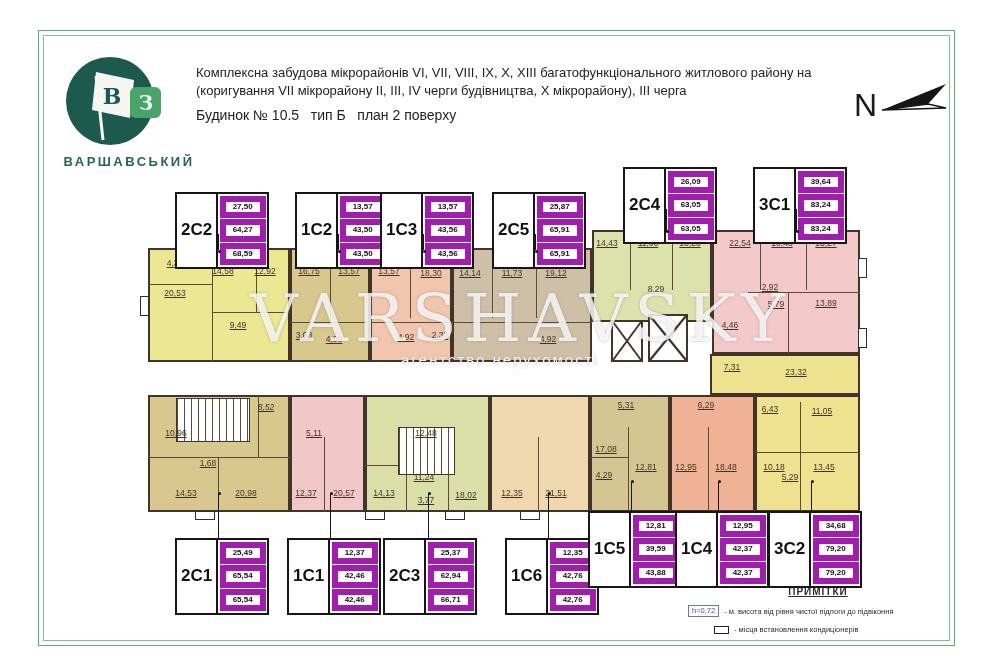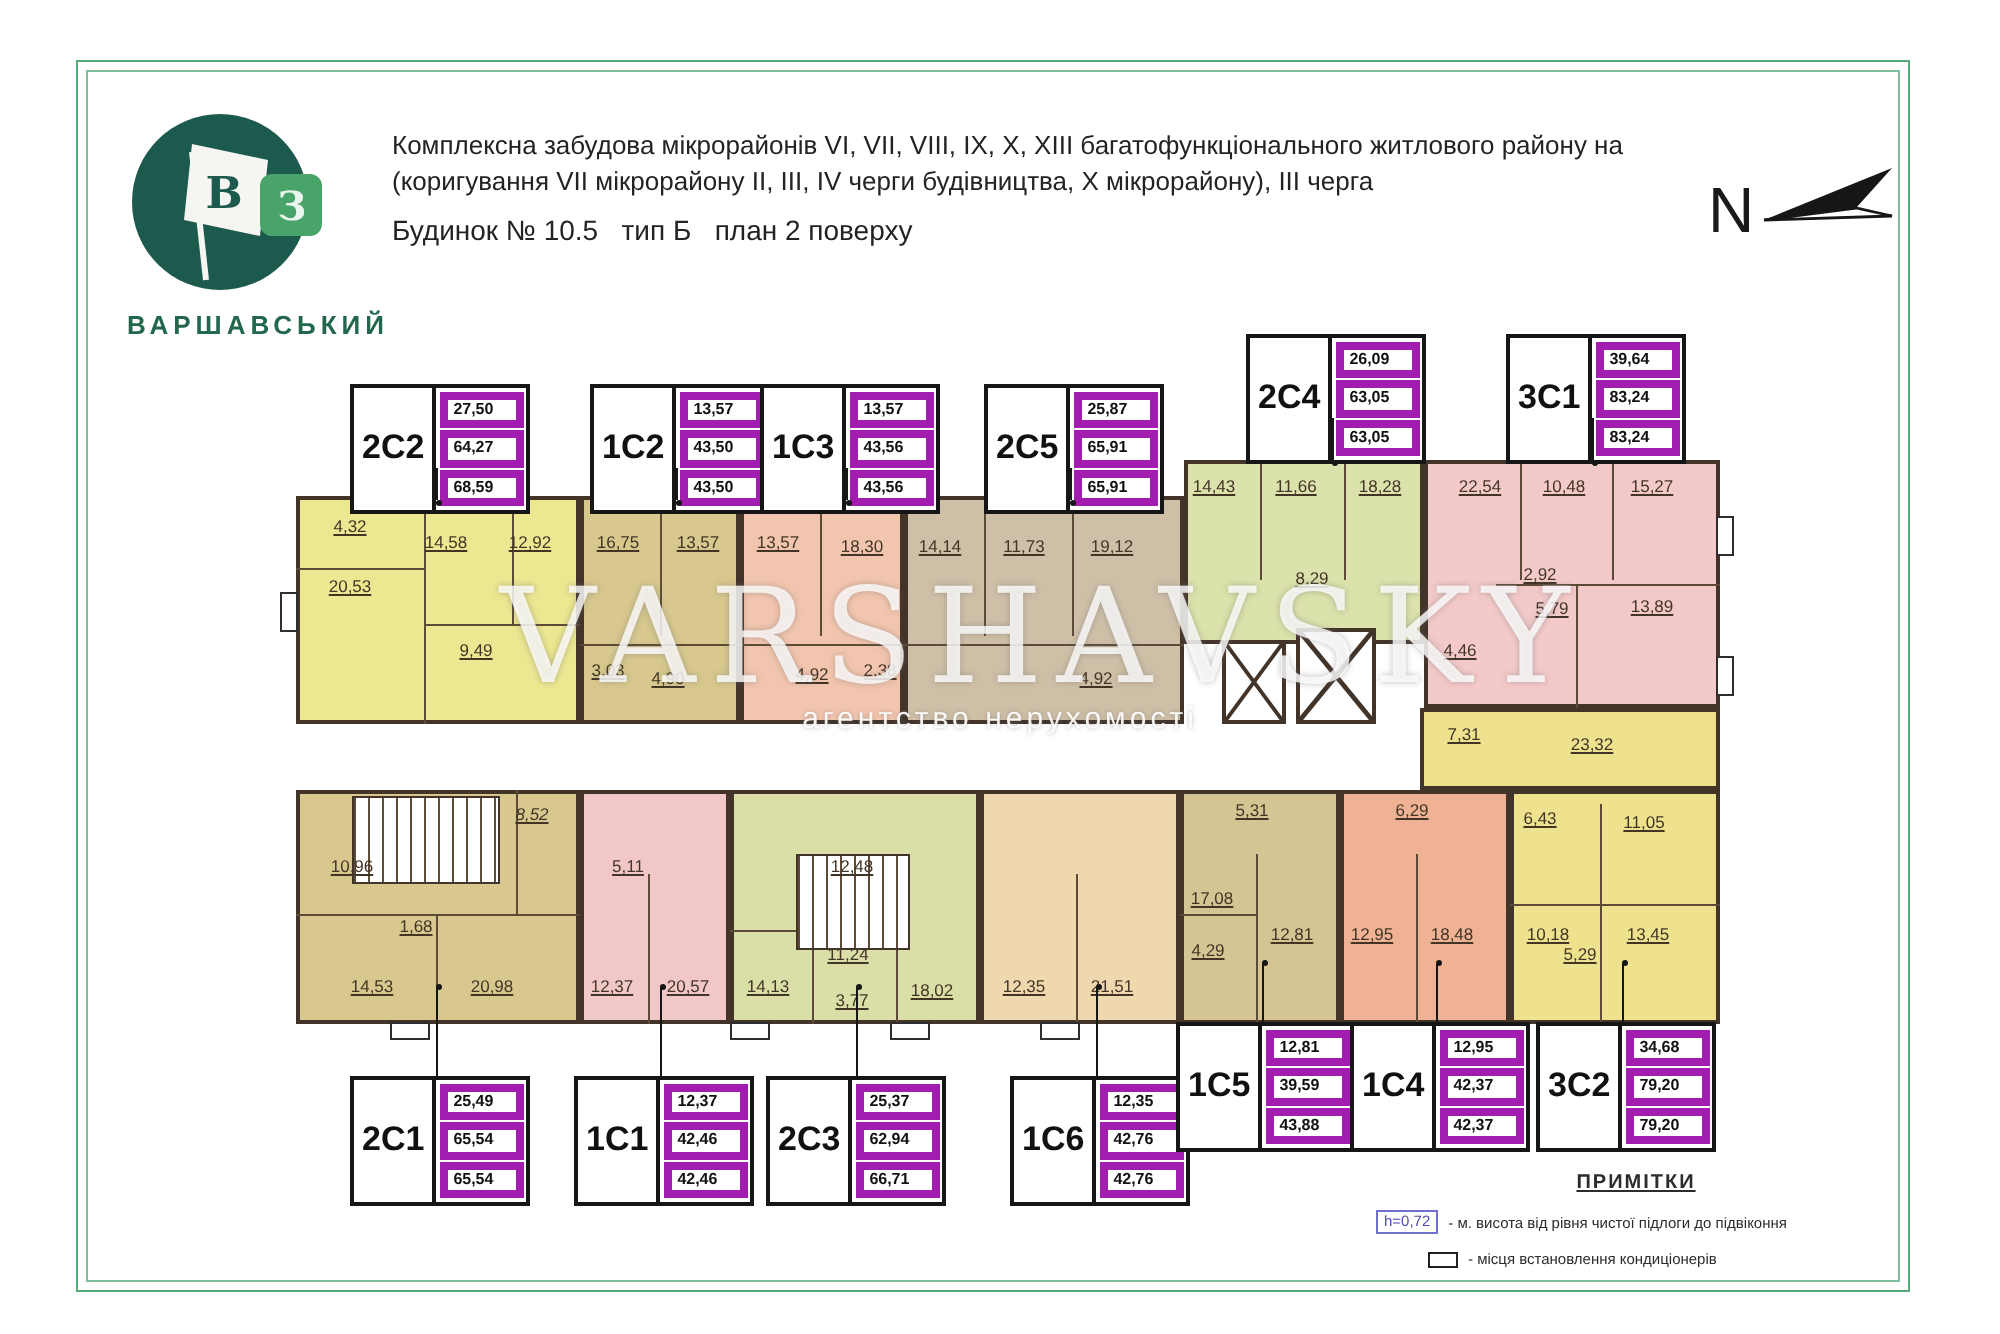--- a/index.html
+++ b/index.html
@@ -24,21 +24,21 @@
   .elev{position:absolute;border:2px solid #43342a;background:#fff;box-sizing:border-box;z-index:3}
   .elev svg{display:block;width:100%;height:100%}
   .ac{position:absolute;background:#fff;border:1.5px solid #2e2e2e;box-sizing:border-box;z-index:4}
   .room{position:absolute;font-size:8.5px;color:#433526;text-decoration:underline;white-space:nowrap;transform:translateX(-50%);z-index:5}
 
   
   #labels{position:absolute;inset:0;z-index:30;pointer-events:none}
   .ulabel{position:absolute;display:flex;align-items:stretch;background:#fff;border:2px solid #161616}
   .ucode{display:flex;align-items:center;font-size:17px;font-weight:bold;color:#111;padding:0 4px}
   .uareas{display:flex;flex-direction:column;justify-content:space-between;border-left:2px solid #161616;padding:1px}
-  .ucell{font-size:8px;font-weight:bold;color:#111;border:4px solid #a21caf;margin:0.5px;padding:0 3px;min-width:28px;line-height:10.5px}
+  .ucell{font-size:8px;font-weight:bold;color:#111;border:6px solid #a21caf;margin:0.5px;padding:0 3px;min-width:28px;text-align:center;line-height:10.5px}
   .leader{position:absolute;width:1px;background:#161616}
   .dot{position:absolute;width:3px;height:3px;border-radius:50%;background:#161616}
 
   
   .wm{position:absolute;left:250px;top:280px;width:500px;text-align:center;z-index:40;pointer-events:none;font-family:"DejaVu Serif",serif}
   .wm-main{font-size:66px;letter-spacing:7px;color:rgba(255,255,255,0.8);text-shadow:0 0 3px rgba(110,110,110,0.45)}
   .wm-house{position:absolute;left:0;right:0;top:18px;font-size:21px;letter-spacing:13px;color:rgba(255,255,255,0.88);text-shadow:0 0 2px rgba(120,120,120,0.4)}
   .wm-sub{margin-top:-6px;font-size:15px;letter-spacing:2px;color:rgba(255,255,255,0.92);text-shadow:0 0 2px rgba(110,110,110,0.5);font-family:"Liberation Sans",sans-serif}
 
   

